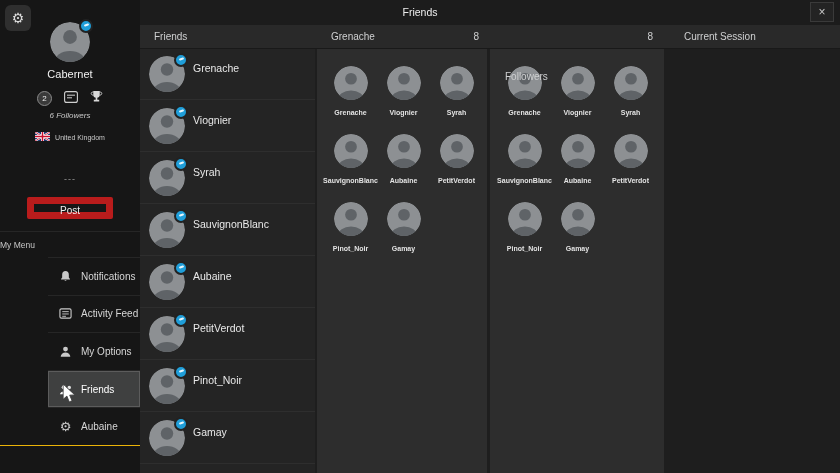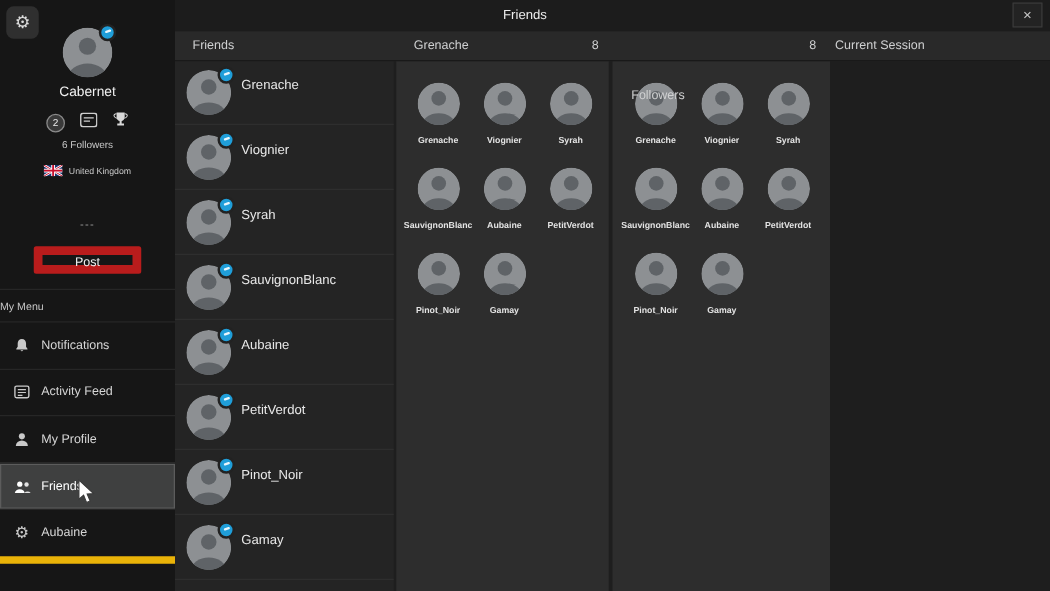--- a/index.html
+++ b/index.html
@@ -13,21 +13,21 @@
   .window-title{position:absolute;left:0;right:0;top:0;height:25px;line-height:25px;text-align:center;font-size:10.5px;color:#ededed;z-index:3;}
   .close-btn{position:absolute;top:2px;right:6px;width:24px;height:20px;background:#232323;border:1px solid #3a3a3a;color:#c6c6c6;font-size:12px;line-height:18px;text-align:center;padding:0;z-index:4;font-family:"Liberation Sans",sans-serif;}
   
   .header-strip{position:absolute;left:140px;top:25px;right:0;height:23px;background:#292929;border-bottom:1px solid #191919;z-index:2;}
   .header-strip .h{position:absolute;top:0;height:23px;line-height:23px;font-size:10px;color:#cfd0d1;white-space:nowrap;}
   .h-friends{left:14px;}
   .h-following{left:191px;}
   .c-following{left:325px;width:14px;text-align:right;color:#e8e8e8;}
   .h-followers{left:365px;margin-top:40px;}
   .c-followers{left:499px;width:14px;text-align:right;color:#e8e8e8;}
-  .h-session{left:528px;}
+  .h-session{left:544px;}
   
   .friends-body{position:absolute;left:140px;top:48px;width:175px;bottom:0;background:#242424;}
   .friend-row{position:relative;height:52px;border-bottom:1px solid #2e2e2e;box-sizing:border-box;}
   .friend-name{position:absolute;left:53px;top:14px;font-size:10.5px;color:#e8e8e8;white-space:nowrap;}
   
   .avatar-wrap{position:absolute;}
   .avatar{border-radius:50%;overflow:hidden;display:block;}
   .avatar svg{display:block;}
   .badge{position:absolute;width:10px;height:10px;border-radius:50%;background:var(--online-badge,#1f9ed9);border:2px solid #222;top:-3px;right:-3px;}
   .badge::after{content:"";position:absolute;left:2.5px;top:3px;width:5px;height:2px;border-radius:2px;background:rgba(255,255,255,.9);transform:rotate(-18deg);}
@@ -40,27 +40,27 @@
   .tile .avatar-wrap{position:relative;width:34px;height:34px;}
   .tile-name{margin-top:9px;font-size:7px;font-weight:bold;color:#e3e3e3;white-space:nowrap;text-align:center;}
   
   .sidebar{position:absolute;left:0;top:0;width:140px;height:473px;background:#161616;z-index:5;}
   .settings-btn{position:absolute;left:5px;top:5px;width:26px;height:26px;border-radius:6px;background:#2f2f2f;border:none;color:#ddd;padding:0;}
   .glyph-gear{font-size:14px;line-height:26px;display:block;text-align:center;font-family:"DejaVu Sans",sans-serif;}
   .profile-avatar-wrap{position:absolute;left:50px;top:22px;width:40px;height:40px;}
   .username{position:absolute;left:0;right:0;top:68px;text-align:center;font-size:11px;color:#f0f0f0;}
   .stats-row{position:absolute;left:0;right:0;top:89px;display:flex;justify-content:center;align-items:center;gap:12px;}
   .level{width:13px;height:13px;border-radius:50%;background:#3a3a3a;border:1px solid #8a8a8a;color:#eee;font-size:8px;line-height:13px;text-align:center;box-sizing:content-box;}
-  .followers{position:absolute;left:0;right:0;top:111px;text-align:center;font-size:8px;color:#c9c9c9;}
+  .followers{position:absolute;left:0;right:0;top:111px;text-align:center;font-size:8px;color:#c9c9c9;font-style:italic;}
   .country{position:absolute;left:0;right:0;top:132px;display:flex;justify-content:center;align-items:center;gap:5px;font-size:7px;color:#c9c9c9;}
   .sep-text{position:absolute;left:0;right:0;top:174px;text-align:center;font-size:9px;color:#9a9a9a;letter-spacing:1px;}
   .post-btn{position:absolute;left:27px;top:197px;width:86px;height:22px;background:transparent;border:7px solid #b91c1c;border-radius:2px;color:#f0f0f0;font-size:10px;font-family:"Liberation Sans",sans-serif;}
   .hr{position:absolute;left:0;width:140px;height:1px;background:#262626;}
   .menu-title{position:absolute;left:0;right:0;top:240px;text-align:left;font-size:8.5px;color:#c6c6c6;}
-  .menu{position:absolute;left:0;right:0;top:257px;border-bottom:6px solid #eab308;}
+  .menu{position:absolute;left:0;right:0;top:257px;border-bottom:1px solid #eab308;padding-left:48px;}
   .menu-item{position:relative;height:37.6px;border-top:1px solid #262626;display:flex;align-items:center;padding-left:10px;gap:8px;box-sizing:border-box;color:#c9c9c9;}
   .mi-label{font-size:10px;color:#d6d6d6;}
   .menu-item.selected{background:var(--selection-bg,#3f4040);box-shadow:inset 0 0 0 1px #5c5c5c;color:#fff;}
   .menu-item.selected .mi-label{color:#fff;}
   .mi-icon{width:15px;display:flex;justify-content:center;}
   .mi-icon svg{display:block;}
   .mi-gear{font-size:13px;line-height:13px;font-family:"DejaVu Sans",sans-serif;}
   
   .cursor{position:absolute;left:62px;top:383px;z-index:9;}
 </style>
@@ -488,21 +488,21 @@
         </span>
         <span class="mi-label">Activity Feed</span>
       </div>
       <div class="menu-item">
         <span class="mi-icon">
           <svg viewBox="0 0 14 14" width="13" height="13">
             <circle cx="7" cy="4.4" r="2.6" fill="#c9c9c9"></circle>
             <path d="M1.8 12.6 a5.2 4.6 0 0 1 10.4 0 Z" fill="#c9c9c9"></path>
           </svg>
         </span>
-        <span class="mi-label">My Profile</span>
+        <span class="mi-label">My Options</span>
       </div>
       <div class="menu-item selected">
         <span class="mi-icon">
           <svg viewBox="0 0 16 14" width="14" height="13">
             <circle cx="5.5" cy="4.5" r="2.4" fill="#ffffff"></circle>
             <path d="M1 12.5 a4.6 4.2 0 0 1 9 0 Z" fill="#ffffff"></path>
             <circle cx="11.7" cy="4.8" r="2" fill="#ffffff" opacity=".85"></circle>
             <path d="M9.7 12.5 a4 3.8 0 0 1 5.8 0 Z" fill="#ffffff" opacity=".85"></path>
           </svg>
         </span>

